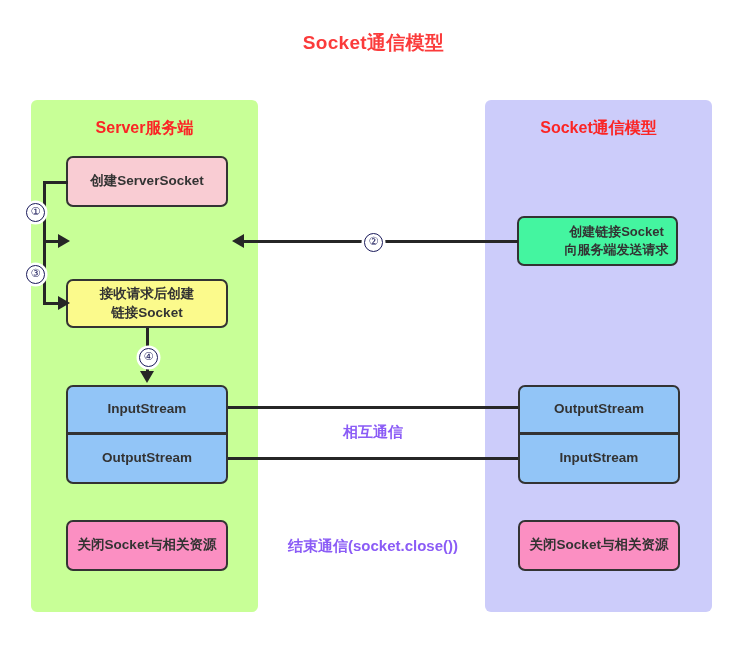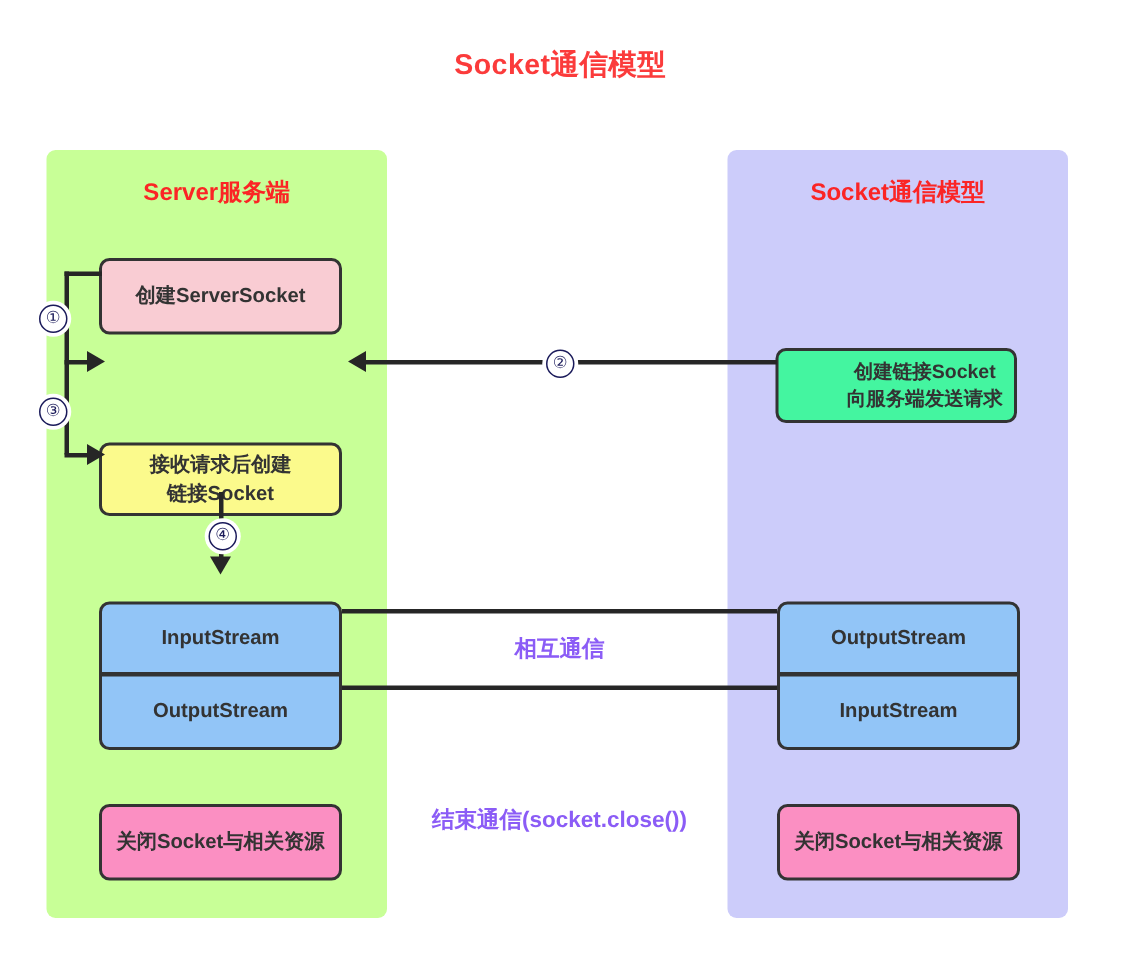--- a/index.html
+++ b/index.html
@@ -65,21 +65,20 @@
     border: 2.5px solid #333333;
     border-radius: 7px;
     display: flex;
     align-items: center;
     justify-content: center;
     text-align: center;
     font-size: 13.5px;
     font-weight: bold;
     color: #333333;
     line-height: 1.35;
-    margin-top: 16px;
   }
 
   .n-pink-light { background: #f9ccd3; }
   .n-orange     { background: #f7c08a; }
   .n-yellow     { background: #fbfa8c; }
   .n-blue       { background: #92c5f7; }
   .n-pink       { background: #fb8fc2; }
   .n-green      { background: #44f5a0; }
 
   

